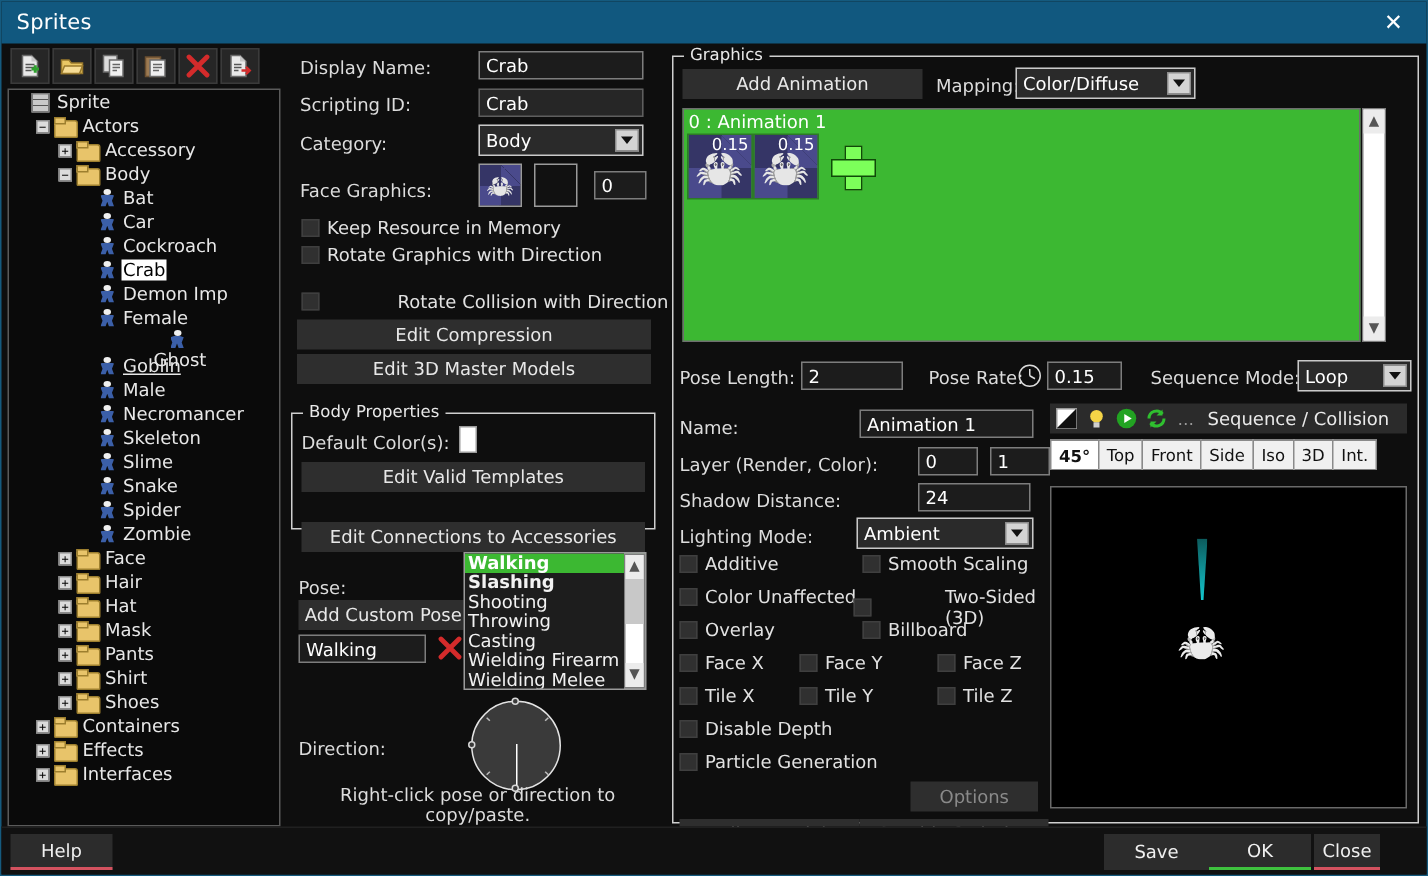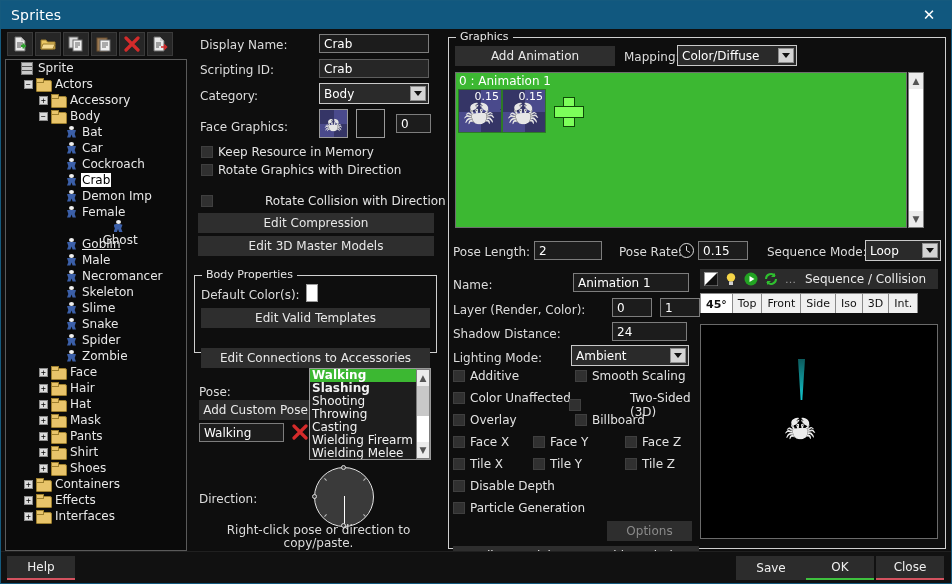--- a/index.html
+++ b/index.html
@@ -711,16 +711,16 @@
 
   <div id="preview-canvas">
     <div id="pv-beam"></div>
     <div id="pv-crab">🦀</div>
   </div>
 
   <div id="bottombar">
     <div class="bbtn ul-red" style="left:6px;width:68px;">Help</div>
     <div class="bbtn" style="left:735px;width:70px;">Save</div>
     <div class="bbtn ul-green" style="left:805px;width:68px;">OK</div>
-    <div class="bbtn ul-red" style="left:875px;width:68px;">Close</div>
+    <div class="bbtn ul-red" style="left:875px;width:44px;">Close</div>
   </div>
 
 </div>
 
 </body></html>

